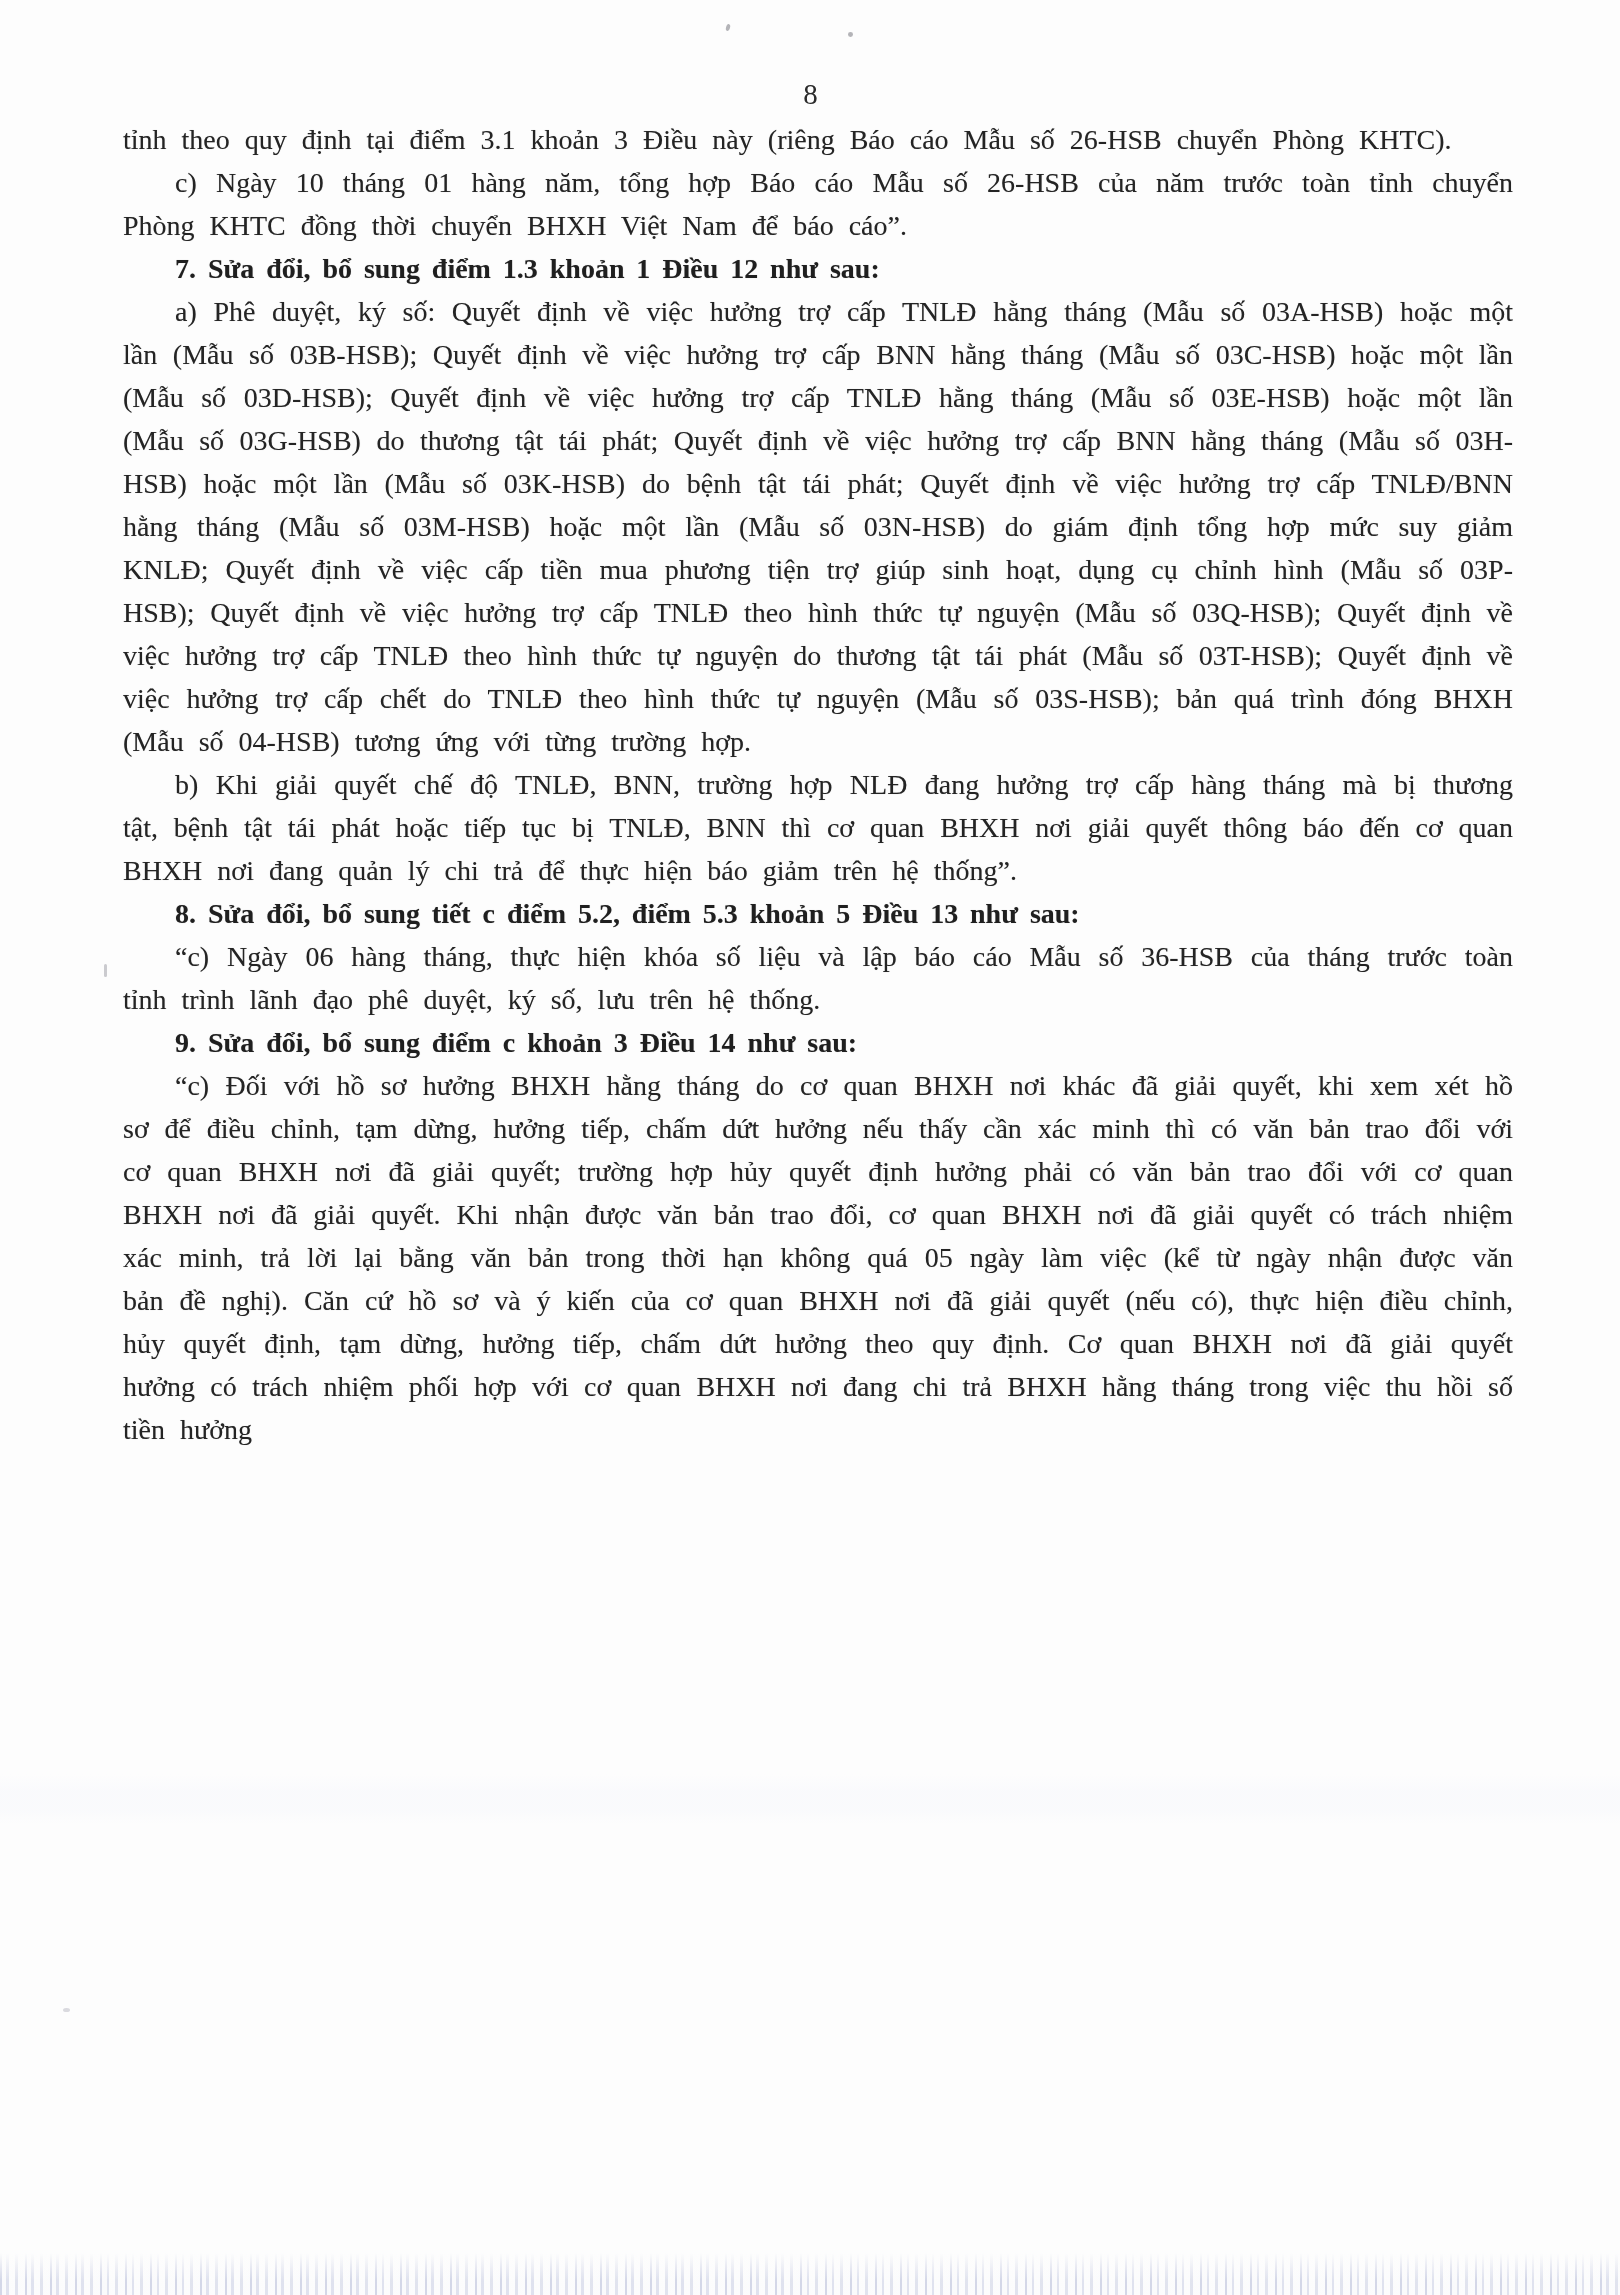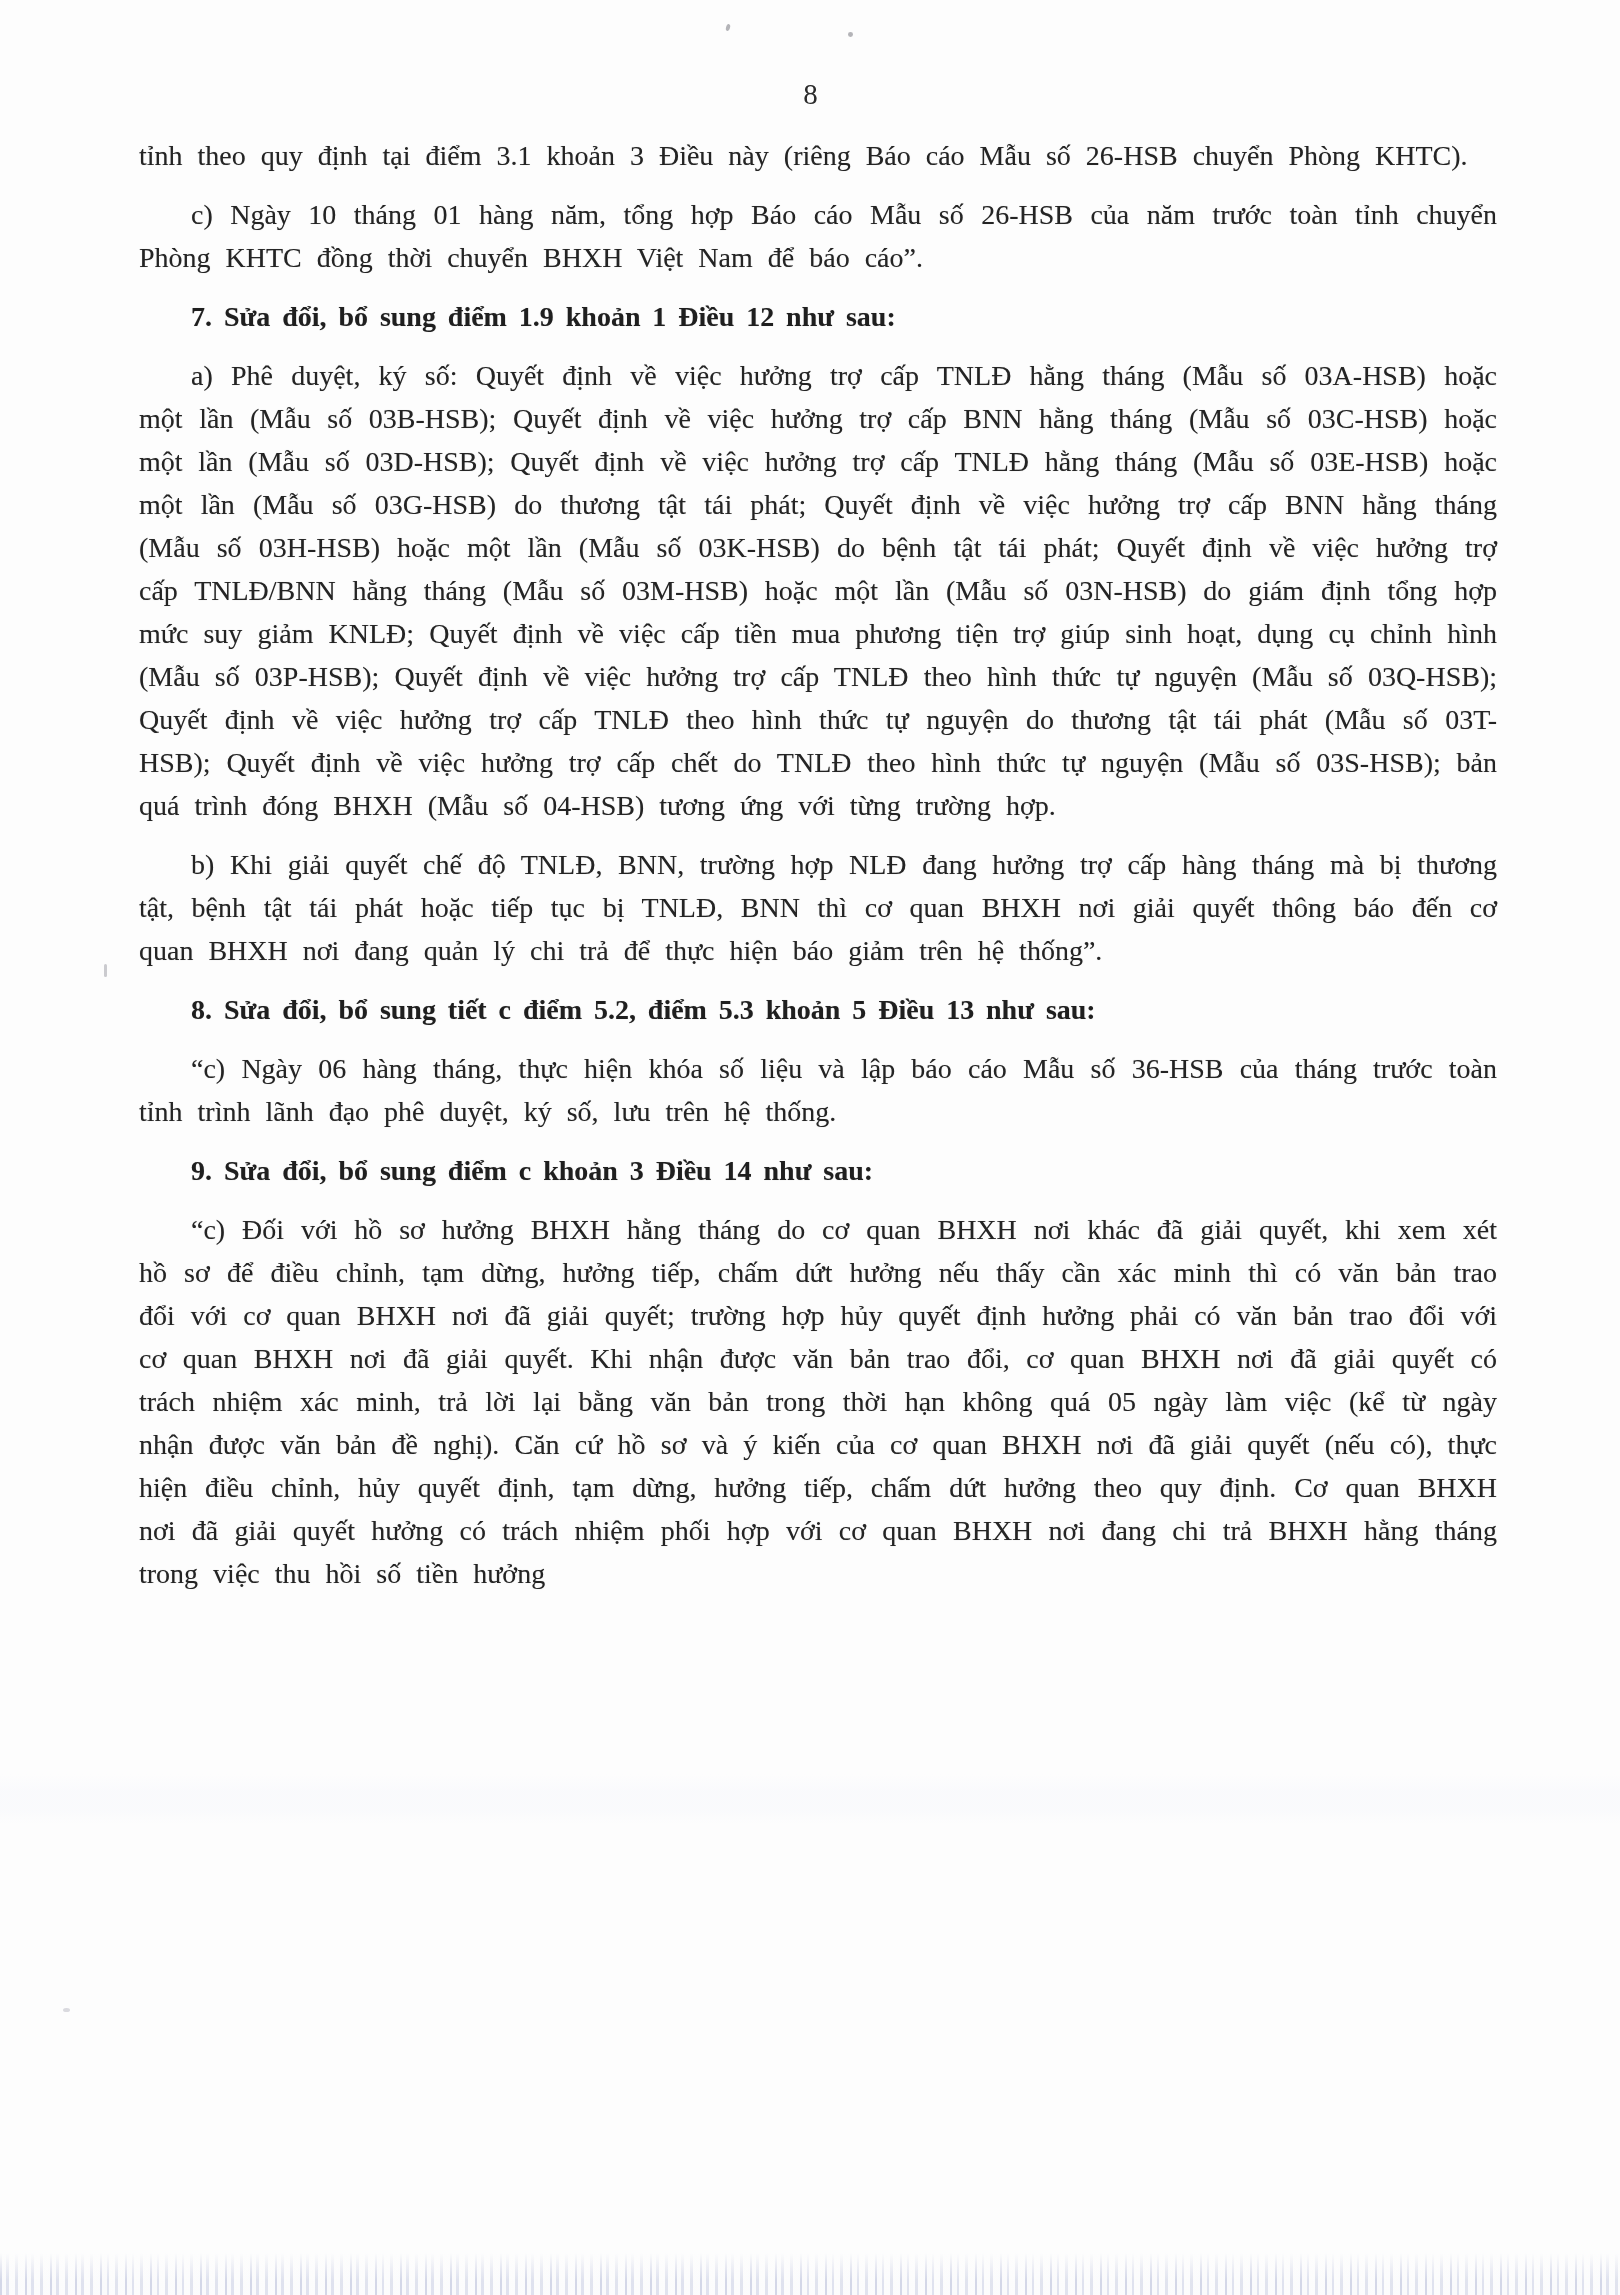--- a/index.html
+++ b/index.html
@@ -27,21 +27,21 @@
     line-height: 32px;
     color: #2b2b2b;
   }
   .body-text {
     position: absolute;
     left: 123px;
     top: 118px;
     width: 1390px;
   }
   .body-text p {
-    margin: 16px;
+    margin: 0;
     font-size: 28px;
     line-height: 43px;
     text-align: justify;
     text-indent: 52px;
     word-spacing: 8px;
     text-shadow: 0 0 0.8px rgba(36, 36, 36, 0.3);
   }
   .body-text p.noindent {
     text-indent: 0;
   }
@@ -100,21 +100,21 @@
 </head>
 <body>
 
 <div class="page">
 
   <div class="page-number">8</div>
 
   <div class="body-text">
     <p class="noindent">tỉnh theo quy định tại điểm 3.1 khoản 3 Điều này (riêng Báo cáo Mẫu số 26-HSB chuyển Phòng KHTC).</p>
     <p>c) Ngày 10 tháng 01 hàng năm, tổng hợp Báo cáo Mẫu số 26-HSB của năm trước toàn tỉnh chuyển Phòng KHTC đồng thời chuyển BHXH Việt Nam để báo cáo”.</p>
-    <p class="bold">7. Sửa đổi, bổ sung điểm 1.9 khoản 1 Điều 12 như sau:</p>
+    <p class="bold">7. Sửa đổi, bổ sung điểm 1.3 khoản 1 Điều 12 như sau:</p>
     <p>a) Phê duyệt, ký số: Quyết định về việc hưởng trợ cấp TNLĐ hằng tháng (Mẫu số 03A-HSB) hoặc một lần (Mẫu số 03B-HSB); Quyết định về việc hưởng trợ cấp BNN hằng tháng (Mẫu số 03C-HSB) hoặc một lần (Mẫu số 03D-HSB); Quyết định về việc hưởng trợ cấp TNLĐ hằng tháng (Mẫu số 03E-HSB) hoặc một lần (Mẫu số 03G-HSB) do thương tật tái phát; Quyết định về việc hưởng trợ cấp BNN hằng tháng (Mẫu số 03H-HSB) hoặc một lần (Mẫu số 03K-HSB) do bệnh tật tái phát; Quyết định về việc hưởng trợ cấp TNLĐ/BNN hằng tháng (Mẫu số 03M-HSB) hoặc một lần (Mẫu số 03N-HSB) do giám định tổng hợp mức suy giảm KNLĐ; Quyết định về việc cấp tiền mua phương tiện trợ giúp sinh hoạt, dụng cụ chỉnh hình (Mẫu số 03P-HSB); Quyết định về việc hưởng trợ cấp TNLĐ theo hình thức tự nguyện (Mẫu số 03Q-HSB); Quyết định về việc hưởng trợ cấp TNLĐ theo hình thức tự nguyện do thương tật tái phát (Mẫu số 03T-HSB); Quyết định về việc hưởng trợ cấp chết do TNLĐ theo hình thức tự nguyện (Mẫu số 03S-HSB); bản quá trình đóng BHXH (Mẫu số 04-HSB) tương ứng với từng trường hợp.</p>
     <p>b) Khi giải quyết chế độ TNLĐ, BNN, trường hợp NLĐ đang hưởng trợ cấp hàng tháng mà bị thương tật, bệnh tật tái phát hoặc tiếp tục bị TNLĐ, BNN thì cơ quan BHXH nơi giải quyết thông báo đến cơ quan BHXH nơi đang quản lý chi trả để thực hiện báo giảm trên hệ thống”.</p>
     <p class="bold">8. Sửa đổi, bổ sung tiết c điểm 5.2, điểm 5.3 khoản 5 Điều 13 như sau:</p>
     <p>“c) Ngày 06 hàng tháng, thực hiện khóa số liệu và lập báo cáo Mẫu số 36-HSB của tháng trước toàn tỉnh trình lãnh đạo phê duyệt, ký số, lưu trên hệ thống.</p>
     <p class="bold">9. Sửa đổi, bổ sung điểm c khoản 3 Điều 14 như sau:</p>
     <p>“c) Đối với hồ sơ hưởng BHXH hằng tháng do cơ quan BHXH nơi khác đã giải quyết, khi xem xét hồ sơ để điều chỉnh, tạm dừng, hưởng tiếp, chấm dứt hưởng nếu thấy cần xác minh thì có văn bản trao đổi với cơ quan BHXH nơi đã giải quyết; trường hợp hủy quyết định hưởng phải có văn bản trao đổi với cơ quan BHXH nơi đã giải quyết. Khi nhận được văn bản trao đổi, cơ quan BHXH nơi đã giải quyết có trách nhiệm xác minh, trả lời lại bằng văn bản trong thời hạn không quá 05 ngày làm việc (kể từ ngày nhận được văn bản đề nghị). Căn cứ hồ sơ và ý kiến của cơ quan BHXH nơi đã giải quyết (nếu có), thực hiện điều chỉnh, hủy quyết định, tạm dừng, hưởng tiếp, chấm dứt hưởng theo quy định. Cơ quan BHXH nơi đã giải quyết hưởng có trách nhiệm phối hợp với cơ quan BHXH nơi đang chi trả BHXH hằng tháng trong việc thu hồi số tiền hưởng</p>
   </div>
 
   <div class="fade-band"></div>
   <div class="bottom-noise"></div>

